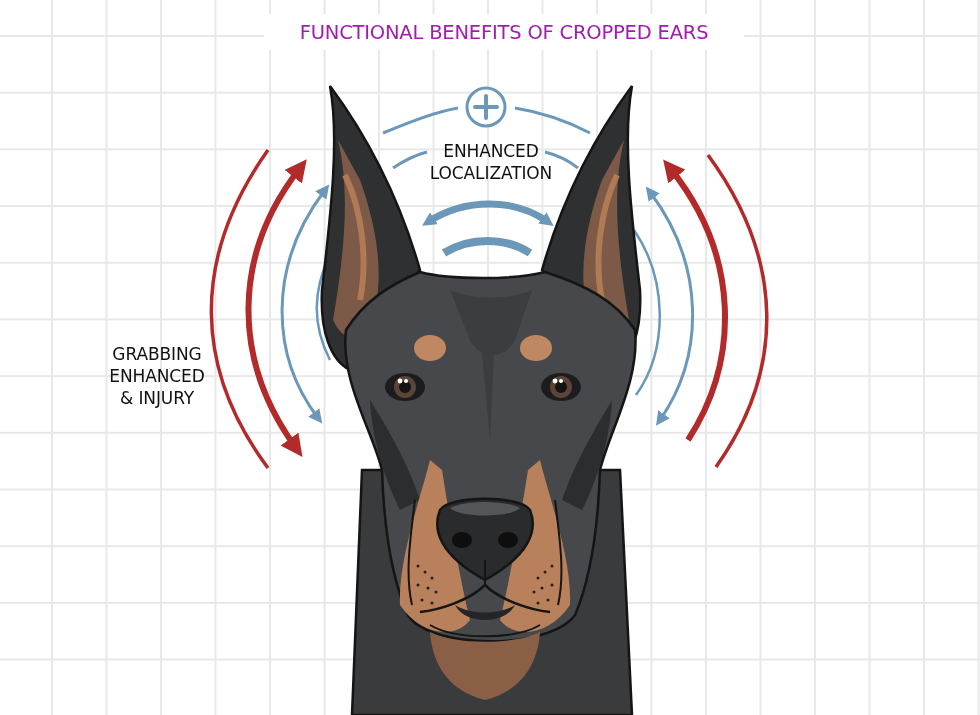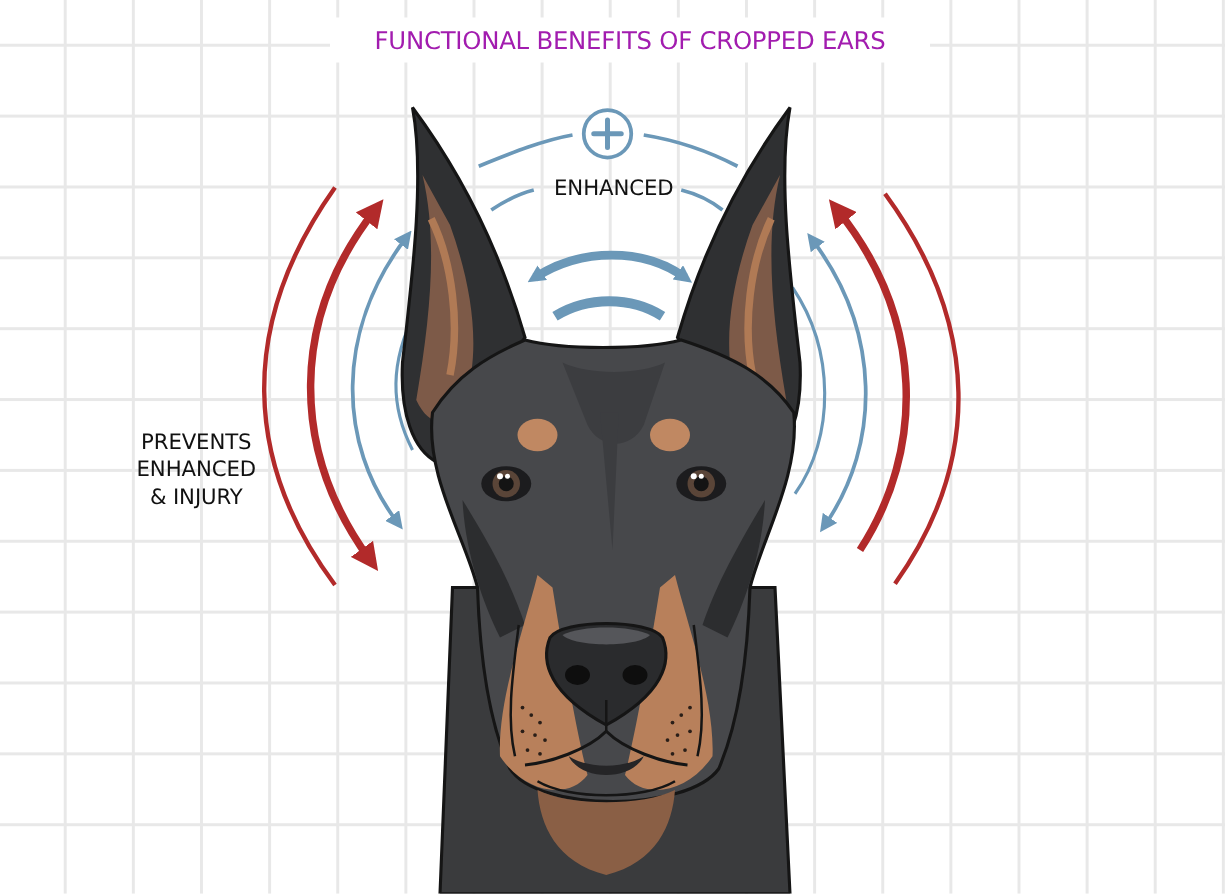--- a/index.html
+++ b/index.html
@@ -154,19 +154,20 @@
     <path d="M430,632 C432,660 445,690 485,700 C525,690 538,660 540,632 C515,645 455,645 430,632 Z" fill="#8a5f45"></path>
   </g>
 </svg>
 
 <div class="title-wrap">
   <div class="title">FUNCTIONAL BENEFITS OF CROPPED EARS</div>
 </div>
 
 <div class="label label-loc">
   <span>ENHANCED</span>
+  <span>LOCALIZATION</span>
 </div>
 
 <div class="label label-grab">
-  <span>PREVENTS</span>
+  <span>GRABBING</span>
   <span>ENHANCED</span>
   <span>&amp; INJURY</span>
 </div>
 
 </body></html>

